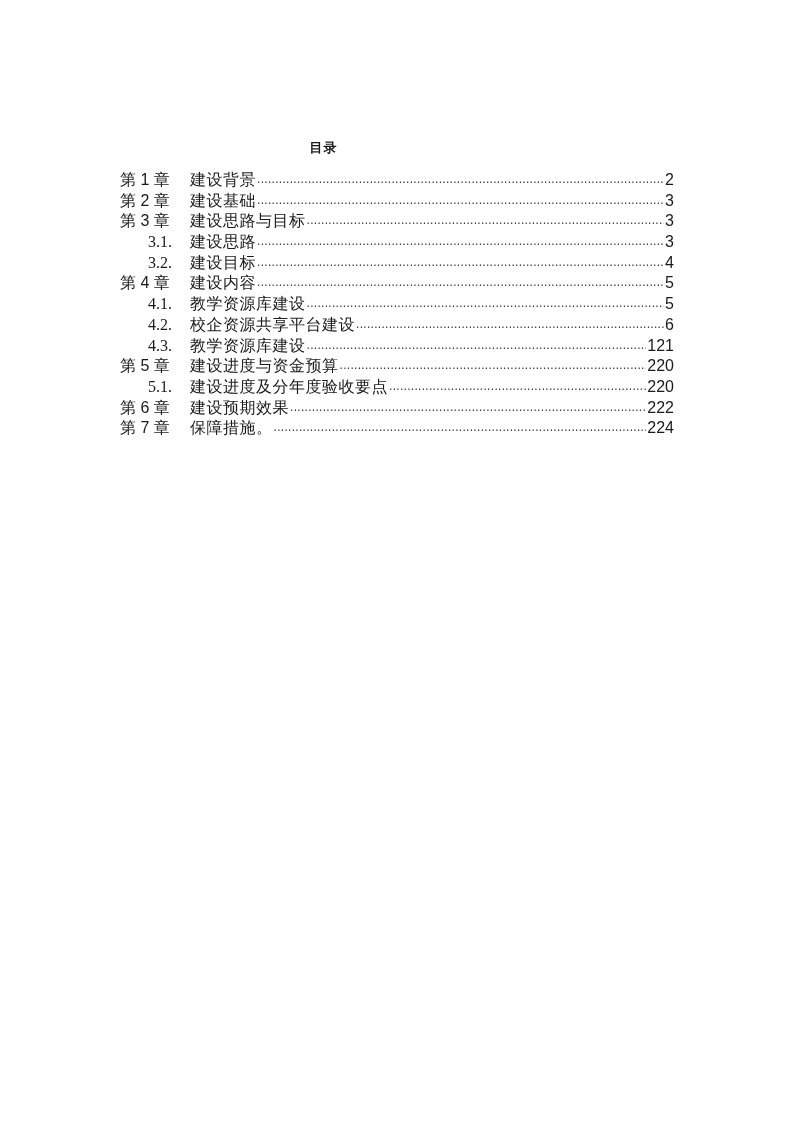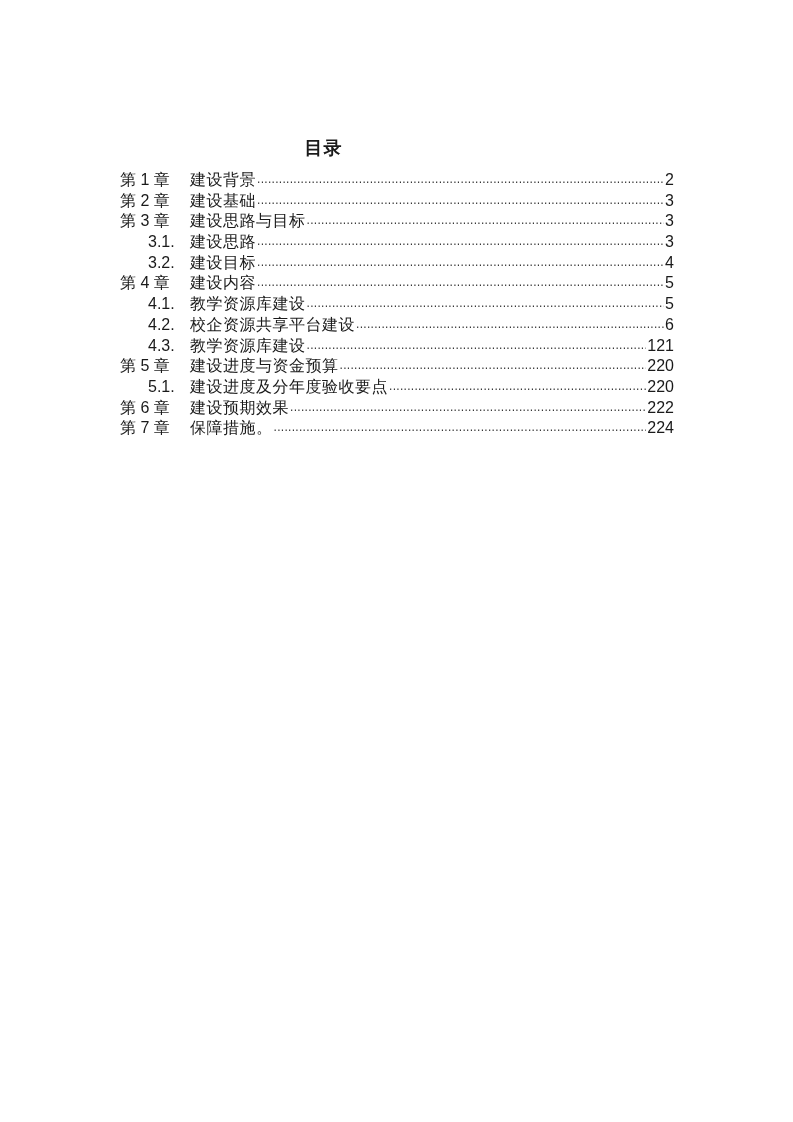--- a/index.html
+++ b/index.html
@@ -8,21 +8,21 @@
       background: #ffffff;
       position: relative;
       font-family: "DejaVu Sans", "Liberation Sans", sans-serif;
       color: #1a1a1a;
       overflow: hidden;
     }
     .title {
       position: absolute;
       top: 136px; left: 0; width: 647px;
       text-align: center;
-      font-size: 18px;
+      font-size: 13px;
       font-weight: bold;
       line-height: 24px;
       letter-spacing: 1px;
     }
     .toc {
       position: absolute;
       top: 170px;
       left: 120px;
       width: 554px;
     }
@@ -36,20 +36,21 @@
     }
     .toc-num {
       width: 70px;
       flex: 0 0 70px;
       font-family: "Liberation Sans", "DejaVu Sans", sans-serif;
     }
     .toc-row.sub .toc-num {
       padding-left: 28px;
       width: 42px;
       flex: 0 0 42px;
+      font-family: Liberation Serif, serif;
     }
     .toc-label {
       flex: 0 0 auto;
       letter-spacing: 0.5px;
     }
     .toc-leader {
       flex: 1 1 auto;
       overflow: hidden;
       margin: 0 1px;
       position: relative;

